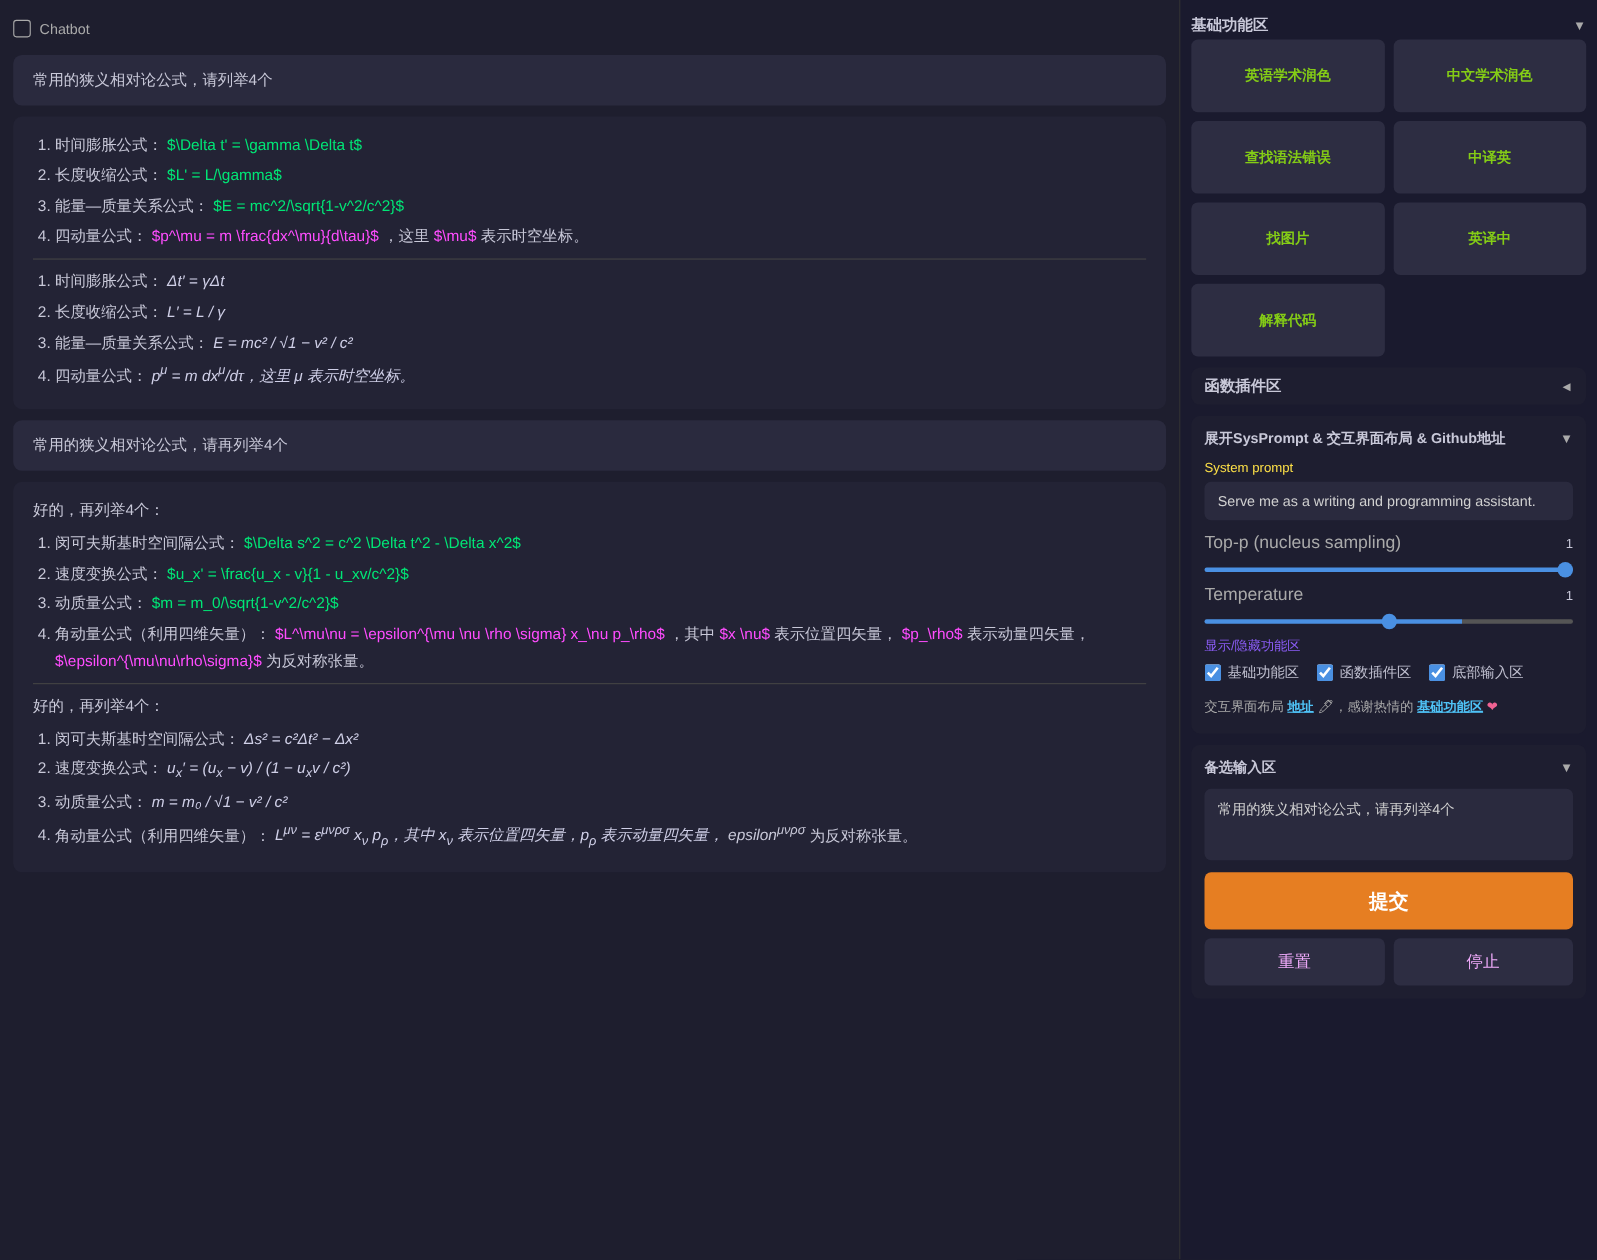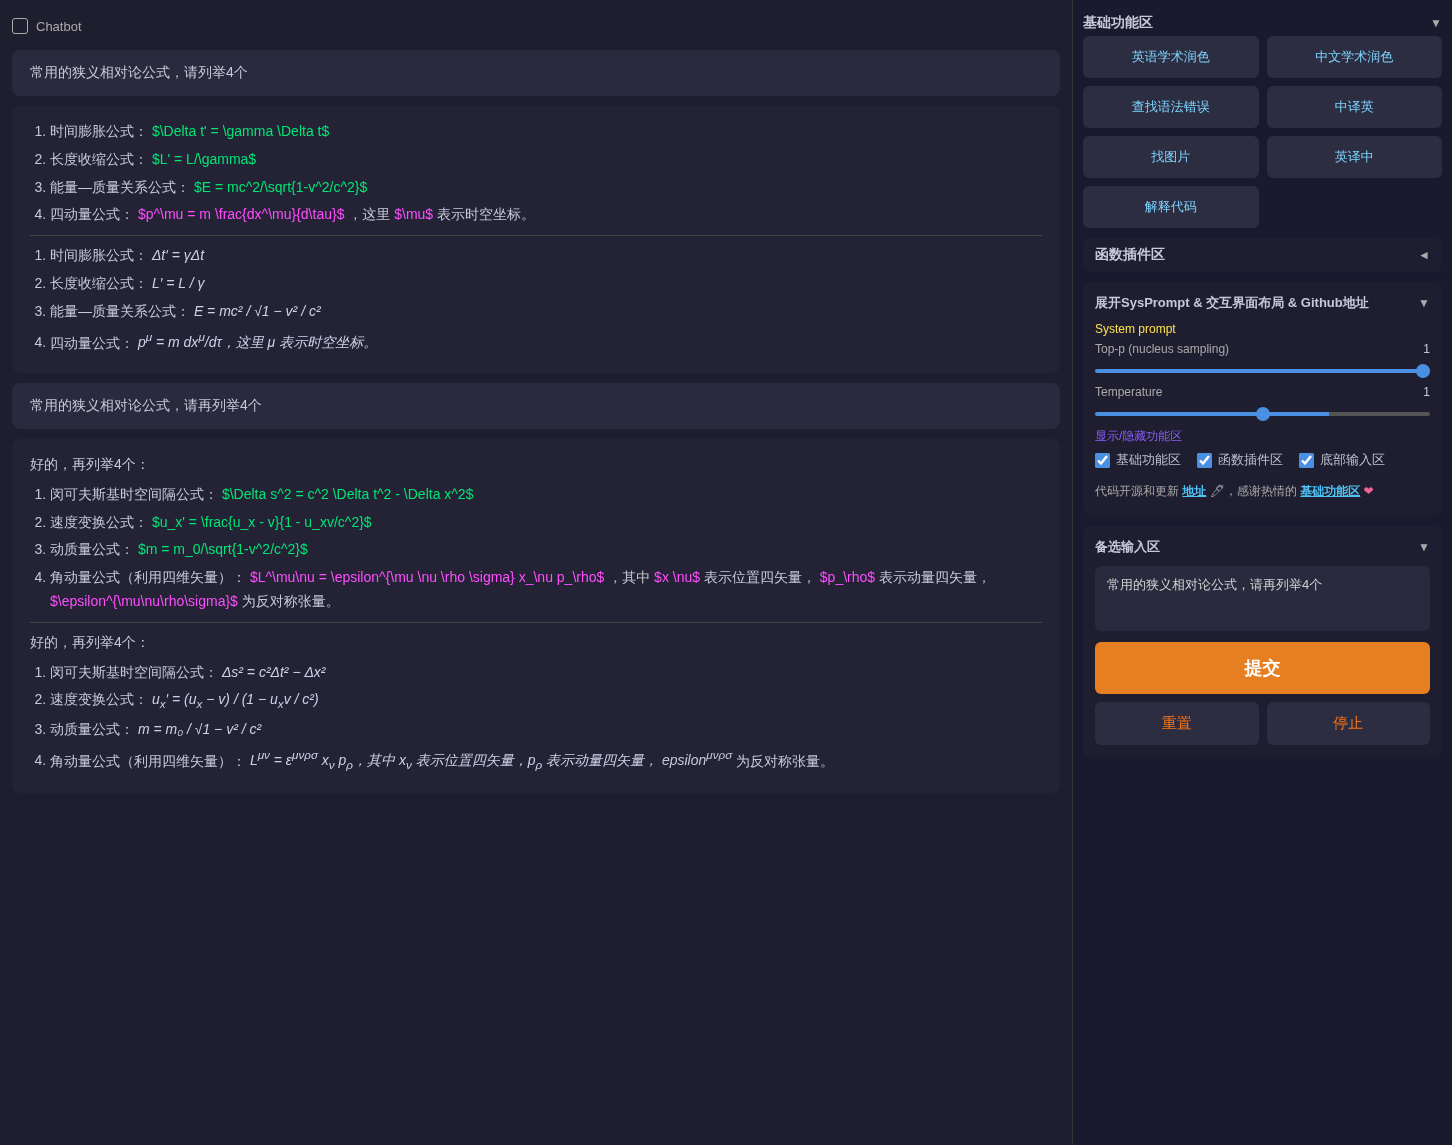--- a/index.html
+++ b/index.html
@@ -88,28 +88,29 @@
     }
 
     .btn-grid {
       display: grid;
       grid-template-columns: 1fr 1fr;
       gap: 8px;
     }
 
     .func-btn {
       background: #2d2d42;
-      color: #7dd3fc;
+      color: #84cc16;
       border: none;
       border-radius: 6px;
-      padding: 12px 8px;
+      padding: 24px 8px;
       font-size: 13px;
       cursor: pointer;
       font-family: inherit;
       transition: background 0.2s;
+      font-weight: bold;
     }
 
     .plugin-section {
       background: #1e1e30;
       border-radius: 8px;
       padding: 8px 12px;
       display: flex;
       justify-content: space-between;
       align-items: center;
       color: #c8c8d8;
@@ -150,21 +151,21 @@
 
     .slider-row {
       display: flex;
       justify-content: space-between;
       align-items: center;
       margin-bottom: 4px;
     }
 
     .slider-label {
       color: #aaa;
-      font-size: 12px;
+      font-size: 16px;
     }
 
     .slider-value {
       color: #c8c8d8;
       font-size: 12px;
     }
 
     .slider-track {
       width: 100%;
       margin-bottom: 12px;
@@ -286,21 +287,21 @@
 
     .bottom-btn-row {
       display: grid;
       grid-template-columns: 1fr 1fr;
       gap: 8px;
       margin-top: 8px;
     }
 
     .reset-btn, .stop-btn {
       background: #2d2d42;
-      color: #f97316;
+      color: #f0abfc;
       border: none;
       border-radius: 6px;
       padding: 12px;
       font-size: 15px;
       cursor: pointer;
       font-family: inherit;
     }
 
     .chat-icon {
       display: inline-block;
@@ -448,20 +449,21 @@
     <span class="section-arrow">◄</span>
   </div>
 
   <div class="expand-section">
     <div class="expand-header">
       <span>展开SysPrompt &amp; 交互界面布局 &amp; Github地址</span>
       <span class="section-arrow">▼</span>
     </div>
 
     <div class="sys-prompt-label">System prompt</div>
+    <div class="sys-prompt-box">Serve me as a writing and programming assistant.</div>
 
     <div class="slider-row">
       <span class="slider-label">Top-p (nucleus sampling)</span>
       <span class="slider-value">1</span>
     </div>
     <input type="range" class="slider-track" min="0" max="1" step="0.01" value="1" style="">
 
     <div class="slider-row">
       <span class="slider-label">Temperature</span>
       <span class="slider-value">1</span>
@@ -478,21 +480,21 @@
         <input type="checkbox" checked="" style="">
         <span>函数插件区</span>
       </label>
       <label class="checkbox-item">
         <input type="checkbox" checked="" style="">
         <span>底部输入区</span>
       </label>
     </div>
 
     <div class="footer-link-row" style="margin-top:10px;">
-      <span>代码开源和更新</span>
+      <span>交互界面布局</span>
       <span class="link-blue">地址</span>
       <span> 🖊，感谢热情的</span>
       <span class="link-blue">基础功能区</span>
       <span class="link-red">❤</span>
     </div>
   </div>
 
   <div class="alt-input-section">
     <div class="alt-input-header">
       <span>备选输入区</span>

